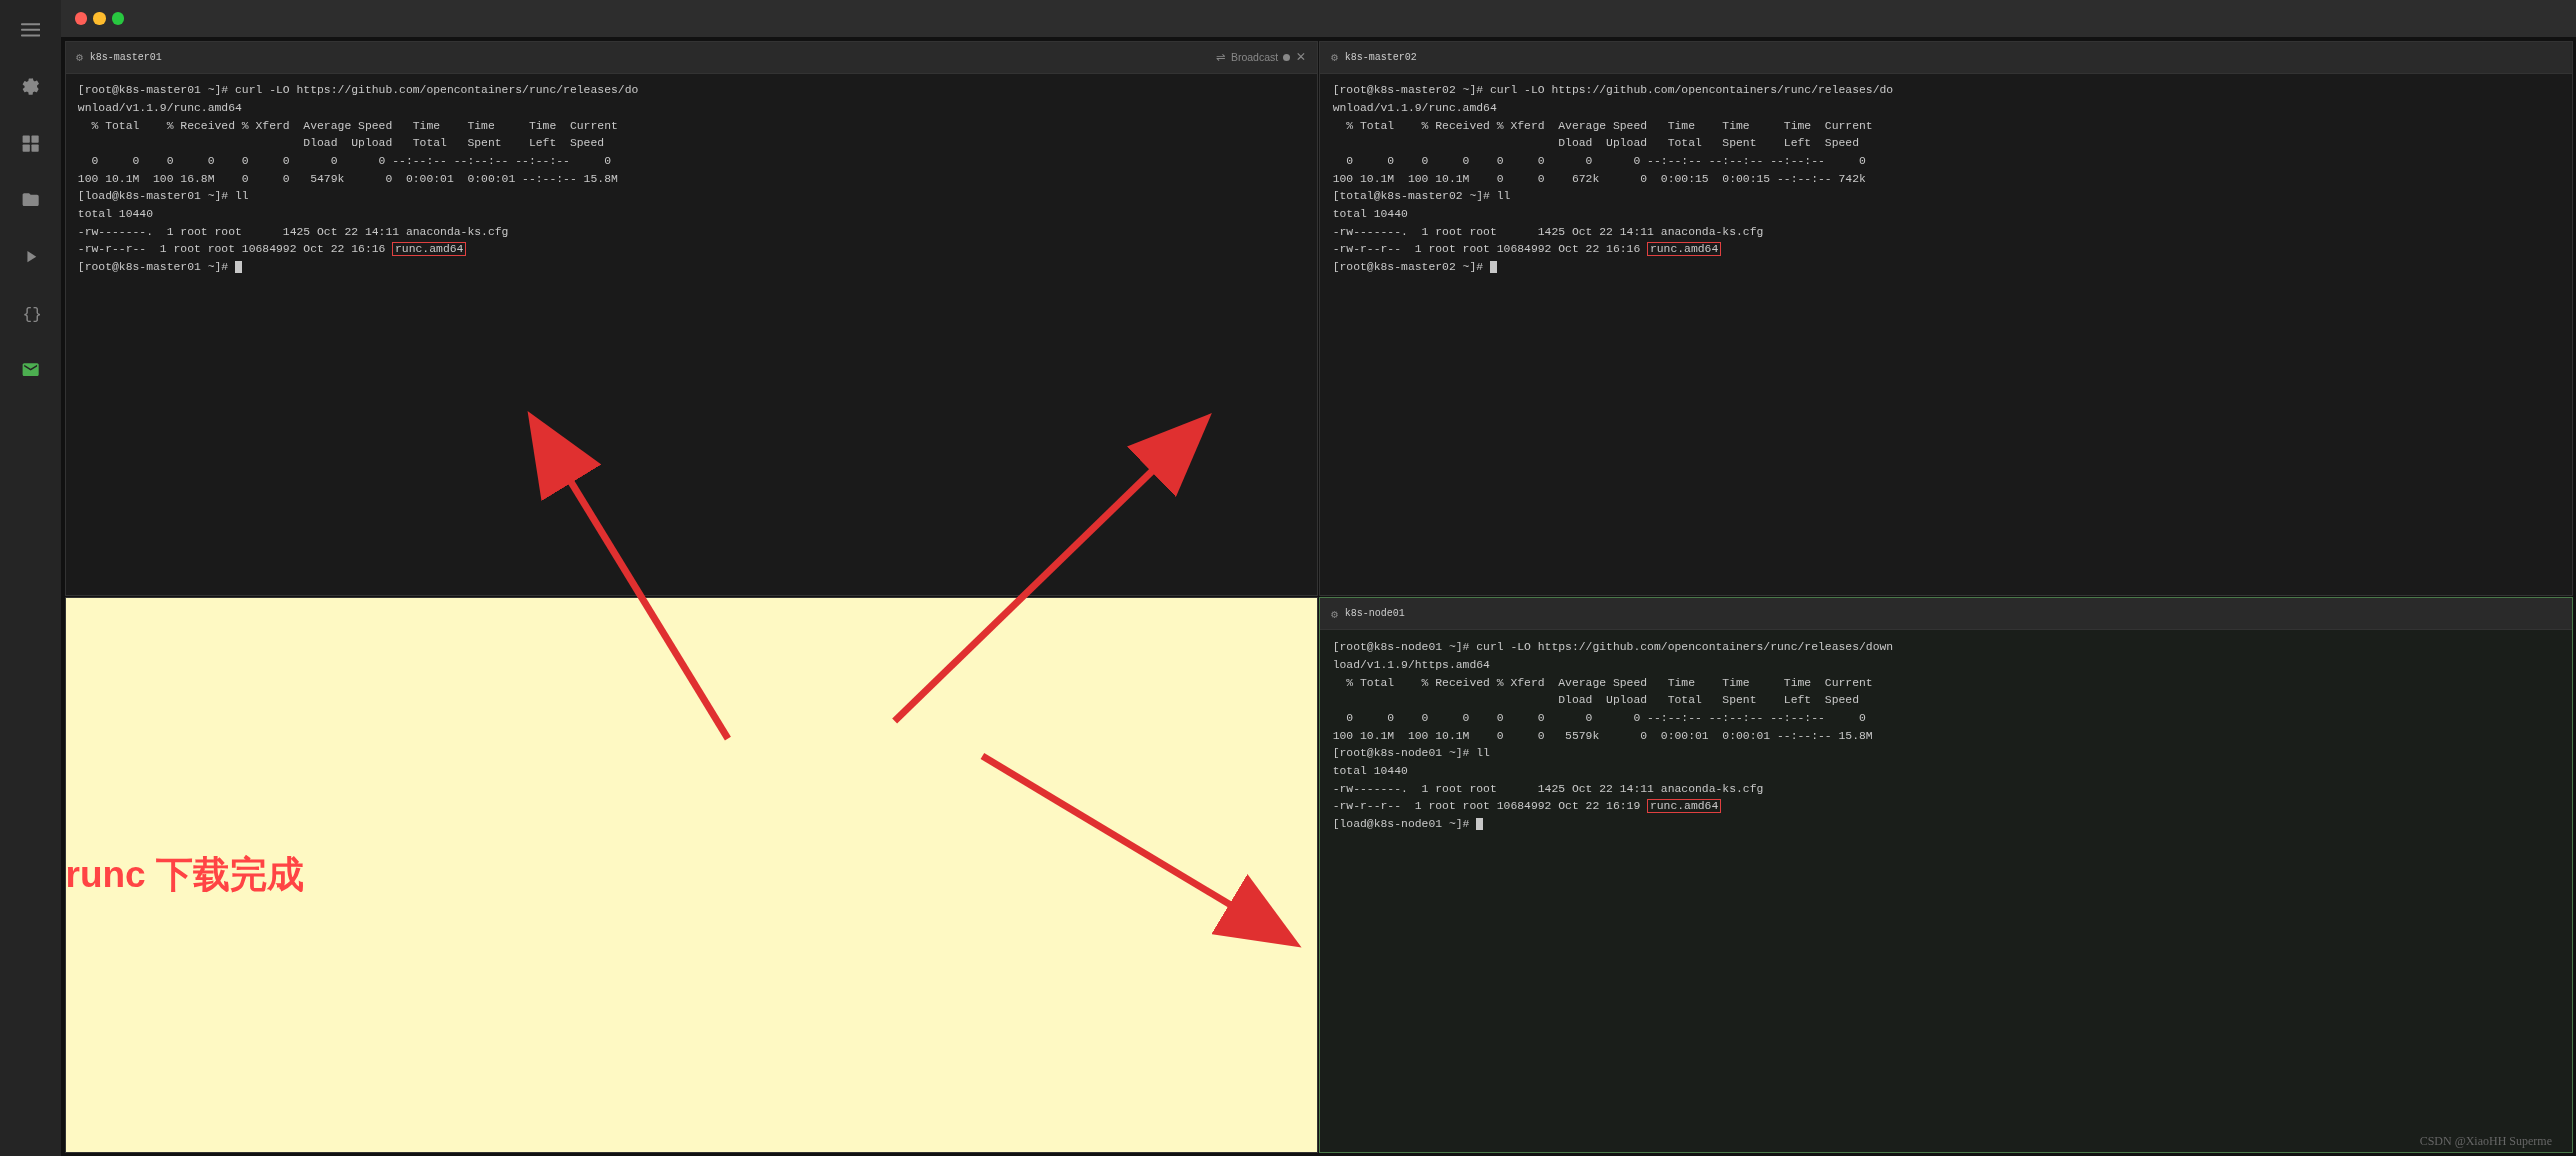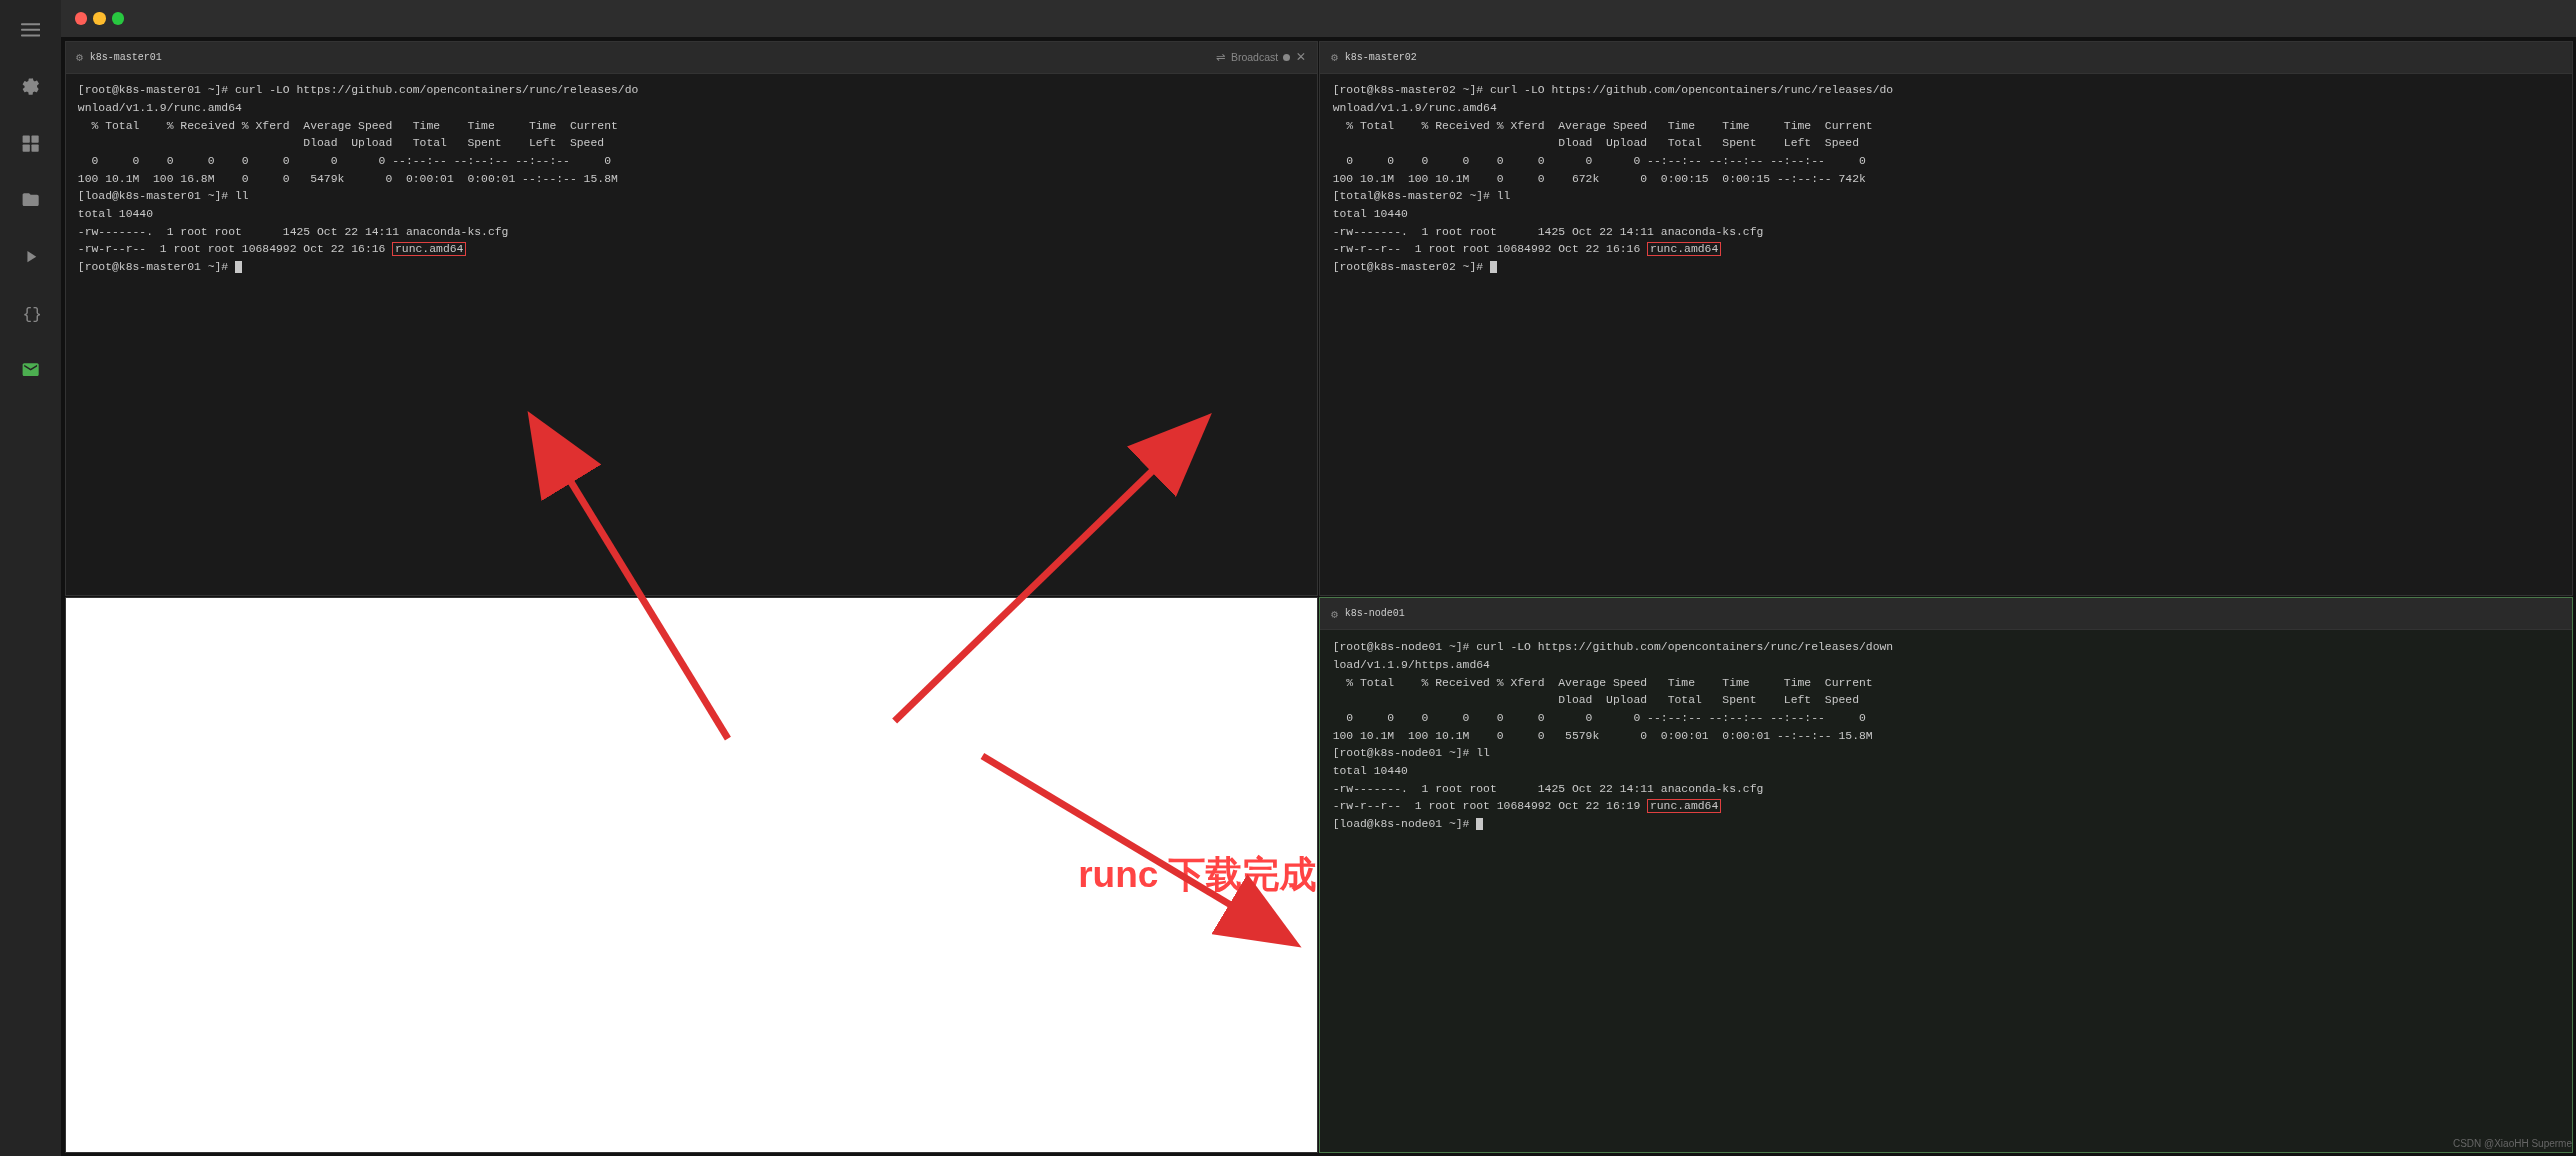--- a/index.html
+++ b/index.html
@@ -172,39 +172,39 @@
       width: 100%;
       height: 100%;
       pointer-events: none;
       z-index: 20;
     }
 
     
     .credit {
       position: fixed;
       bottom: 7px;
-      right: 4px;
+      right: 24px;
       color: #666;
-      font-size: 10px;
-      font-family: Liberation Sans, sans-serif;
+      font-size: 12px;
+      font-family: Liberation Serif, serif;
     }
 
     
     .panel-node01 {
       grid-column: 2;
       grid-row: 2;
       border: 1.8px solid #4a7a4a;
       background: #1a1e1a;
     }
 
     
     .panel-empty {
-      background: #ffffff;
-      display: flex;
-      align-items: flex-end;
+      background: #fef9c3;
+      display: flex;
+      align-items: flex-start;
       justify-content: center;
     }
   </style>
 </head>
 <body>
 
 <div class="sidebar">
   <div class="sidebar-icon">
     <svg viewBox="0 0 24 24">
         <rect y="4" width="24" height="2.5" rx="1"></rect>

